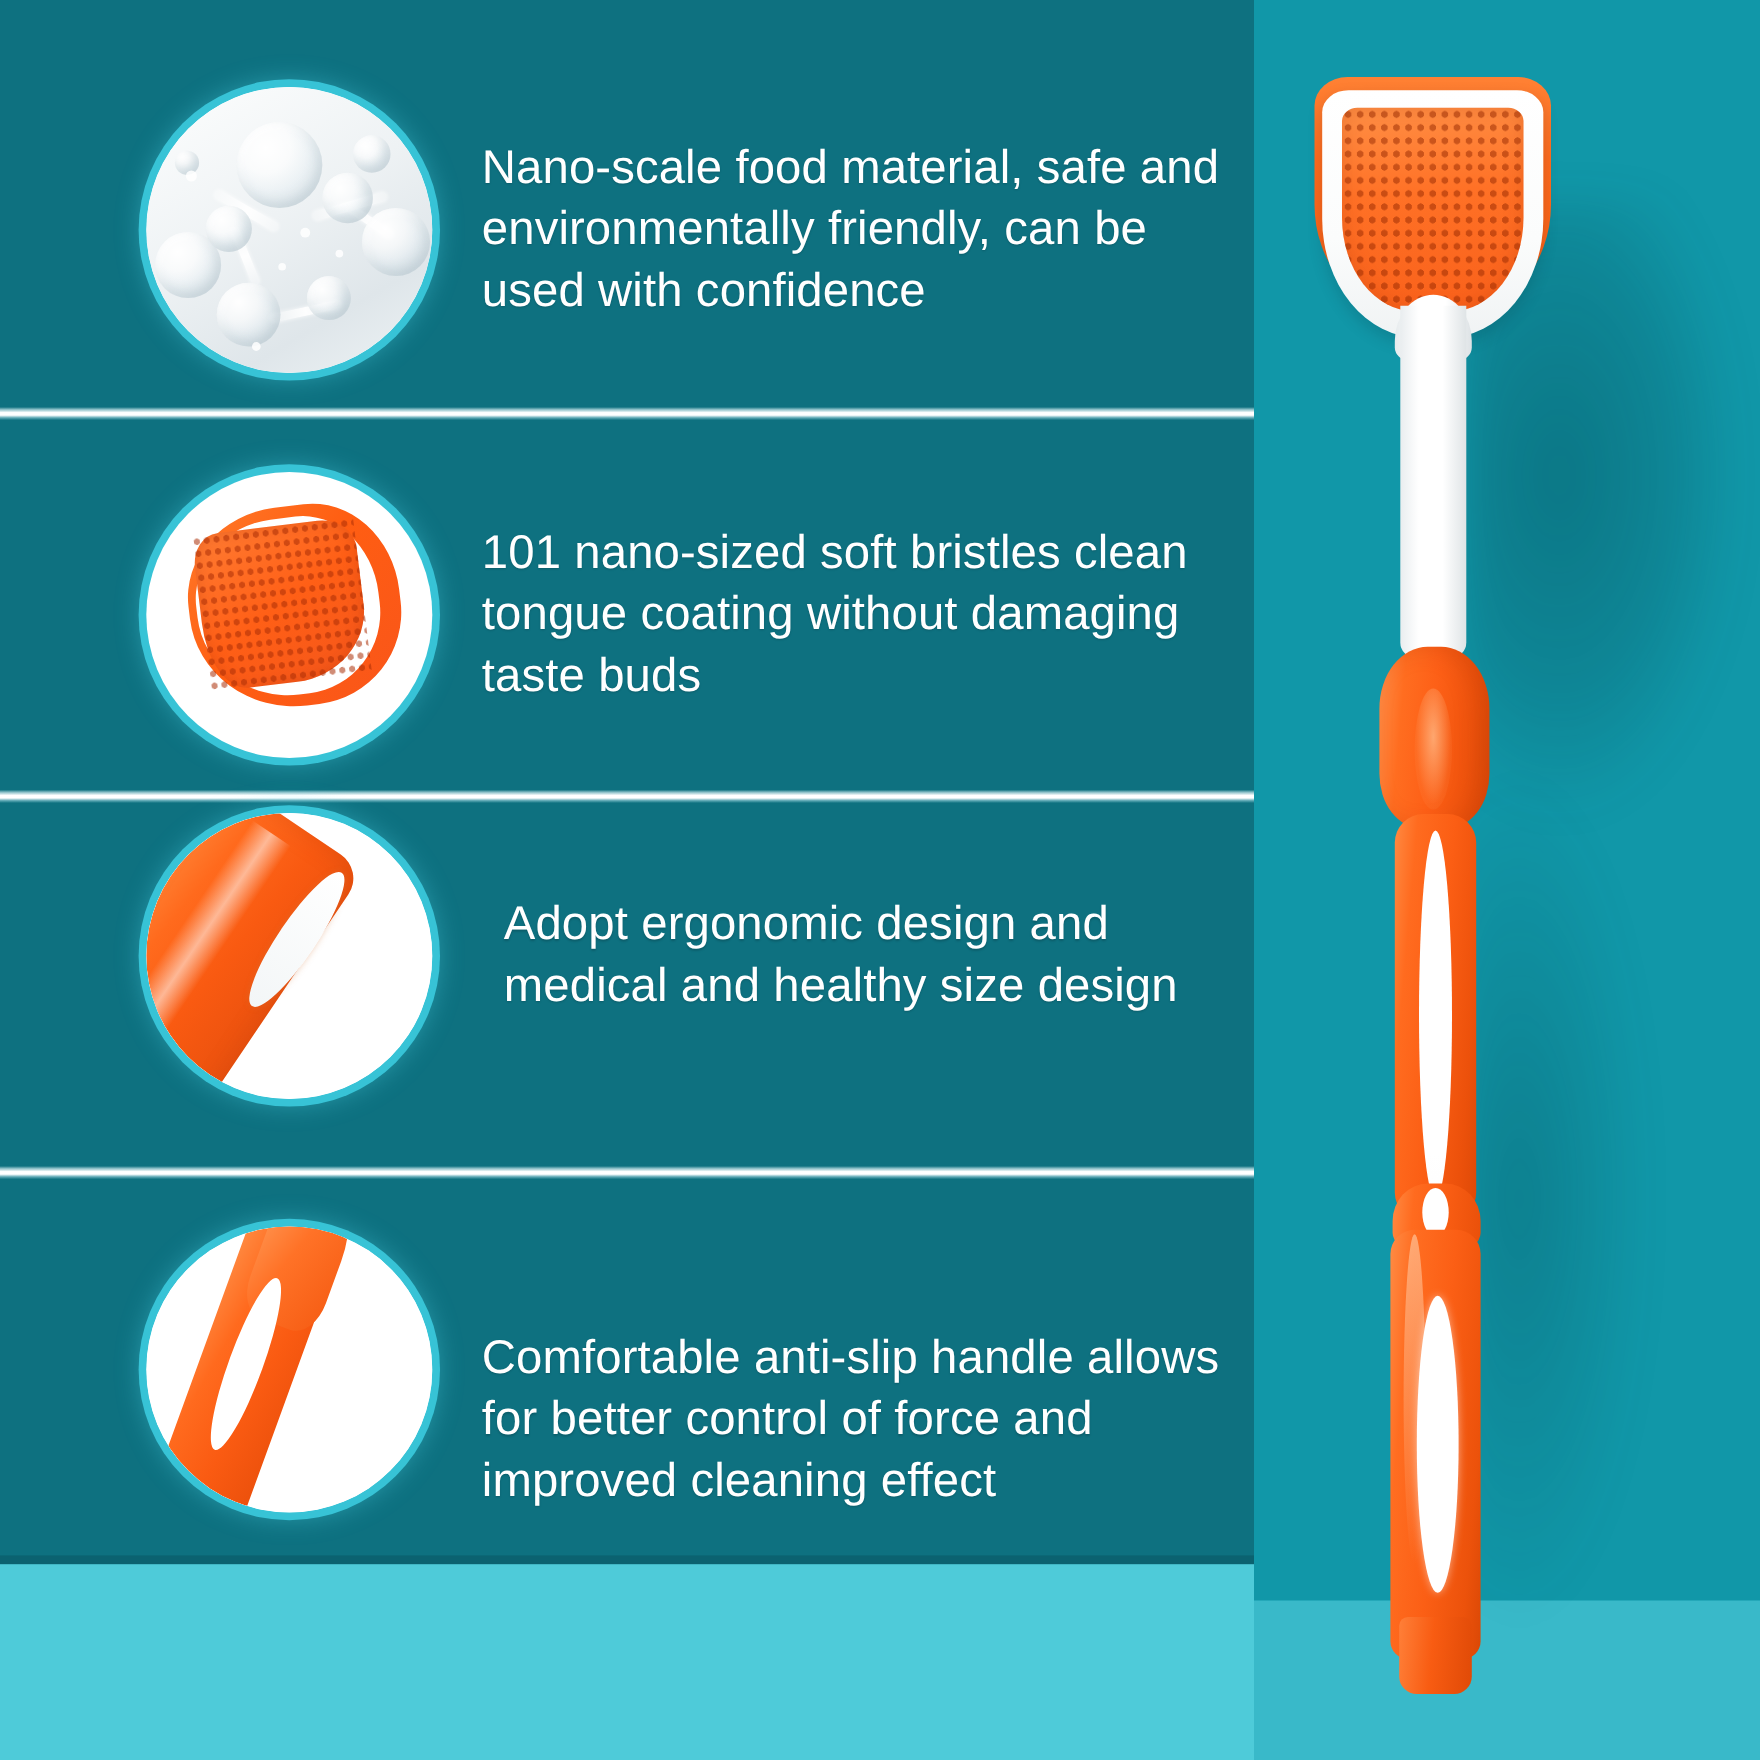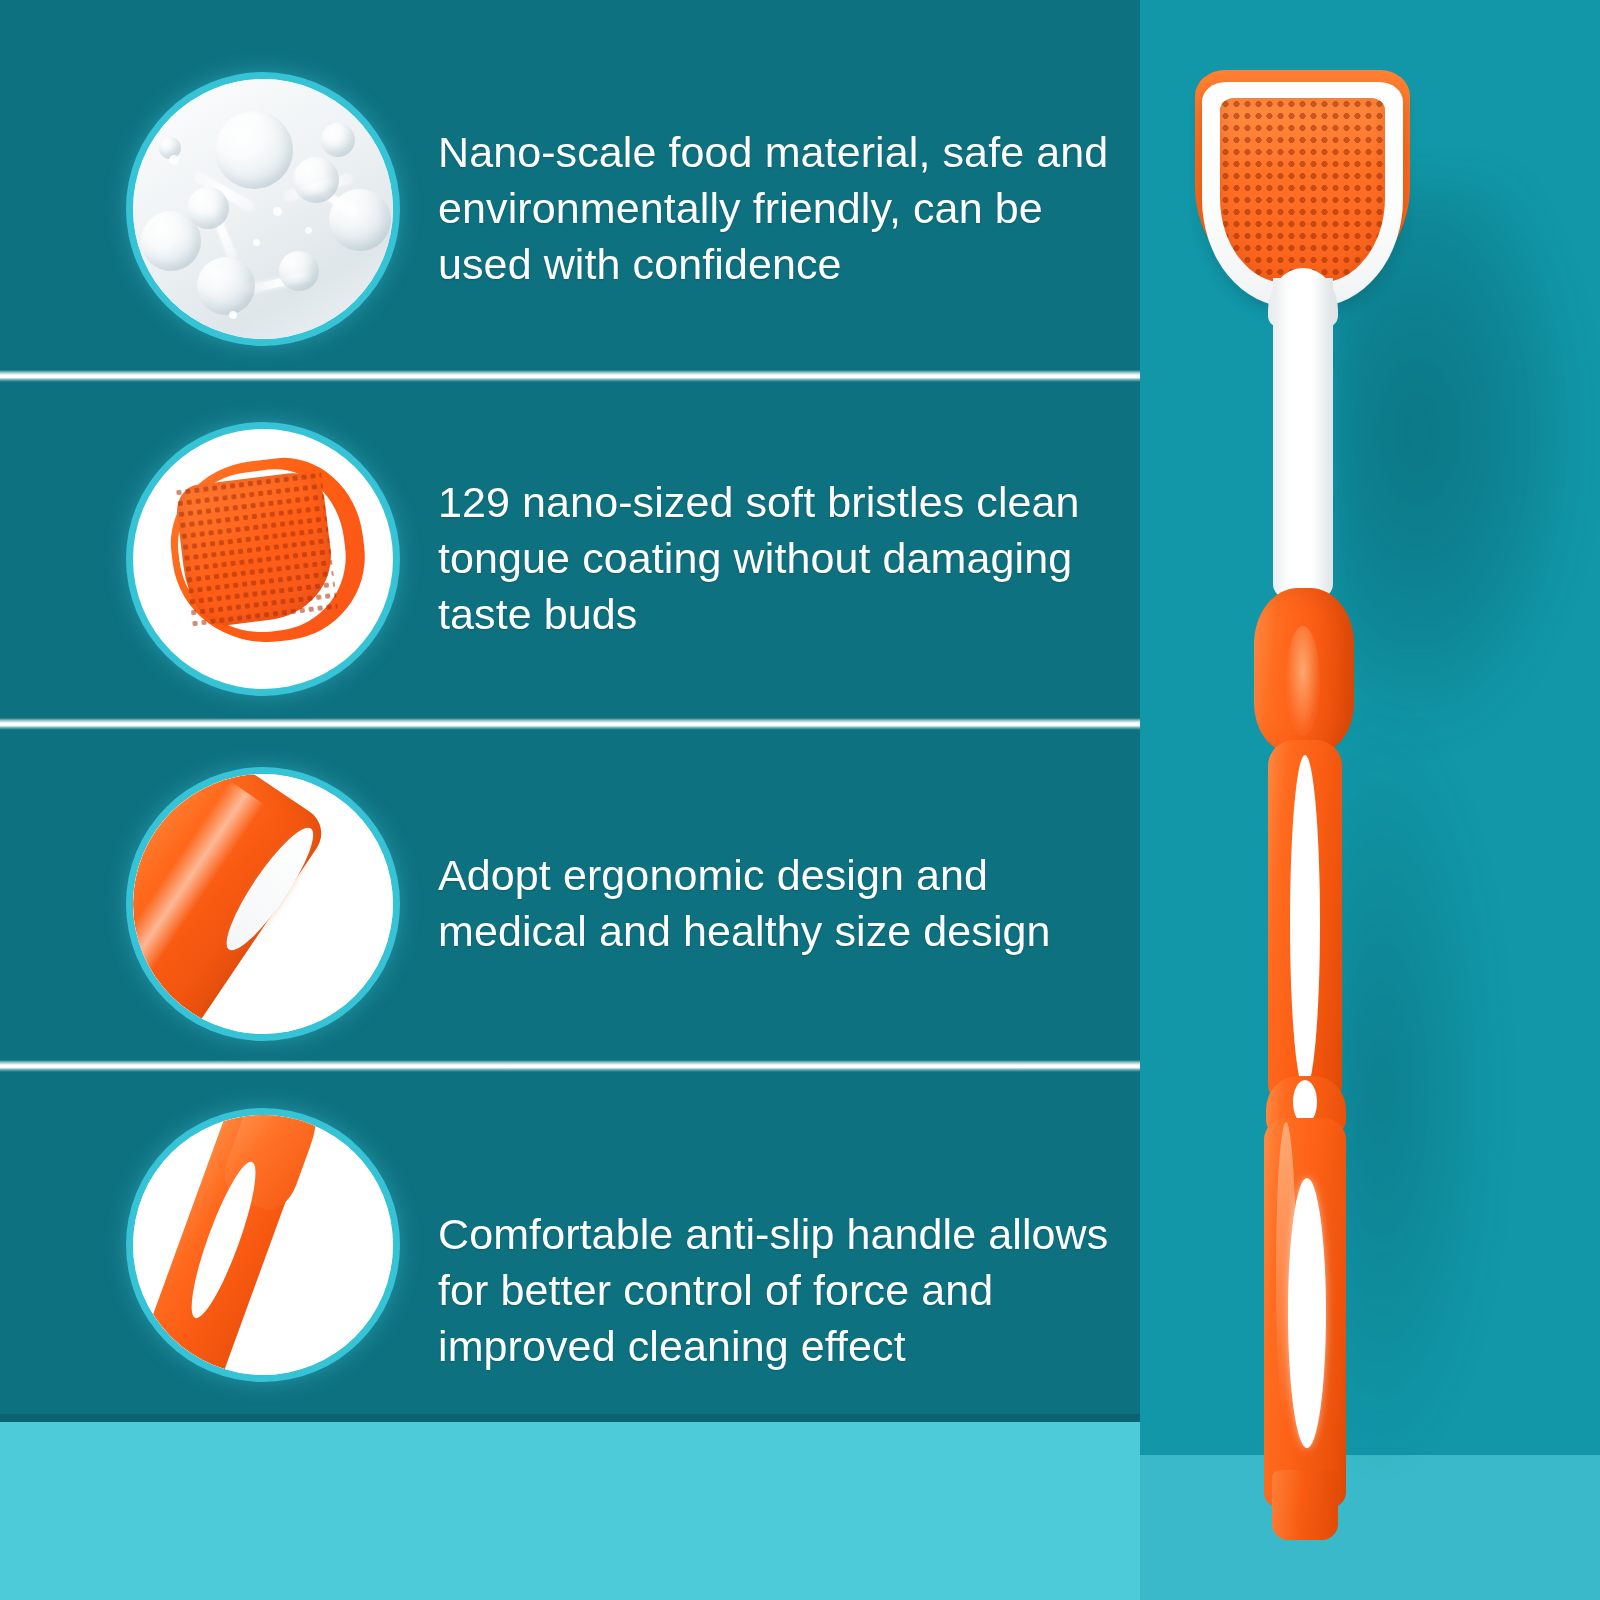--- a/index.html
+++ b/index.html
@@ -285,26 +285,26 @@
     <div class="thumb">
       <div class="thumb-inner">
         <div class="t2-white"></div>
         <div class="t2-orange-ring"></div>
         <div class="t2-white-gap"></div>
         <div class="t2-pad">
             <div class="t2-bristles"></div>
           </div>
       </div>
     </div>
-    <div class="caption">129 nano-sized soft bristles clean tongue coating without damaging taste buds</div>
+    <div class="caption">101 nano-sized soft bristles clean tongue coating without damaging taste buds</div>
   </div>
 
   <div class="divider" style="top:718px;"></div>
 
-  <div class="row" style="top:773px;height:262px;">
+  <div class="row" style="top:738px;height:262px;gap:20px;">
     <div class="thumb">
       <div class="thumb-inner">
         <div class="t3-bg"></div>
         <div class="t3-bar"></div>
         <div class="t3-hl"></div>
         <div class="t3-white-oval"></div>
       </div>
     </div>
     <div class="caption">Adopt ergonomic design and medical and healthy size design</div>
   </div>

